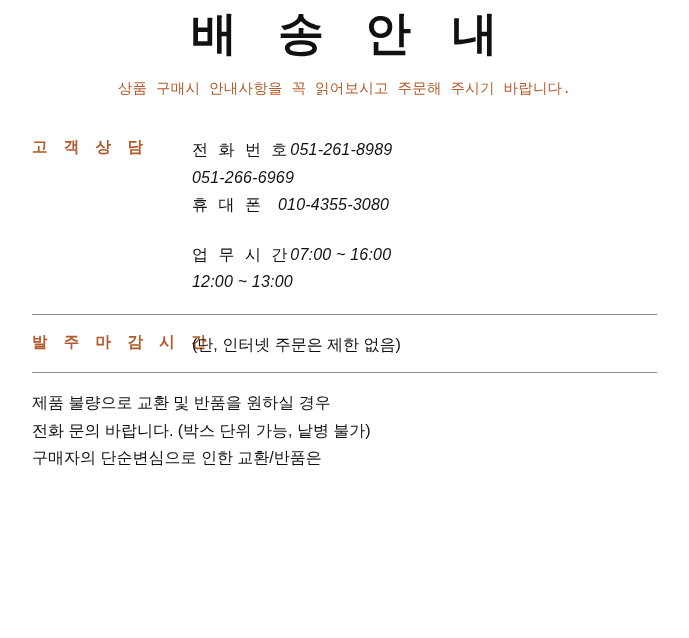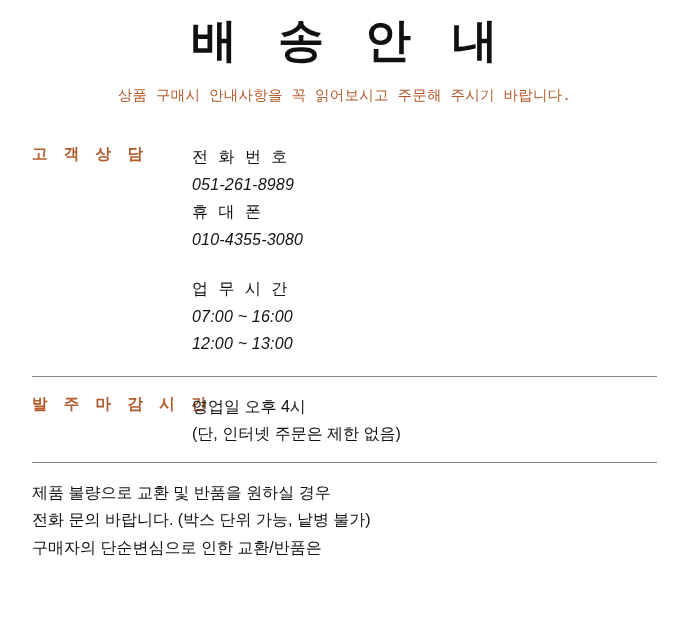--- a/index.html
+++ b/index.html
@@ -19,21 +19,21 @@
     width: 689px;
     height: 638px;
     box-sizing: border-box;
   }
   .title {
     text-align: center;
     font-size: 46px;
     font-weight: bold;
     letter-spacing: 14px;
     color: #111111;
-    padding-top: 13px;
+    padding-top: 6px;
     line-height: 1.2;
     text-indent: 14px;
   }
   .subtitle {
     text-align: center;
     font-size: 14.5px;
     color: #b35a2a;
     margin-top: 18px;
     letter-spacing: 0.2px;
     font-family: Liberation Mono, monospace;
@@ -69,21 +69,20 @@
   .body-col {
     flex: 1 1 auto;
     font-size: 16px;
     color: #111111;
     line-height: 1.72;
   }
   .row {
     display: flex;
     align-items: baseline;
     white-space: nowrap;
-    flex-direction: column;
   }
   .row-key {
     display: inline-block;
     min-width: 86px;
     letter-spacing: 3px;
   }
   .row-val {
     letter-spacing: 0.2px;
     font-style: italic;
   }
@@ -105,20 +104,21 @@
   <div class="content">
 
     <div class="section first">
       <div class="label">고 객 상 담</div>
       <div class="body-col">
         <div class="row">
           <span class="row-key">전 화 번 호</span>
           <span class="row-val">051-261-8989</span>
         </div>
         <div class="row">
+          <span class="row-val">051-266-6969</span>
         </div>
         <div class="row">
           <span class="row-key">휴   대   폰</span>
           <span class="row-val">010-4355-3080</span>
         </div>
         <div class="spacer"></div>
         <div class="row">
           <span class="row-key">업 무 시 간</span>
           <span class="row-val">07:00 ~ 16:00</span>
         </div>
@@ -126,21 +126,20 @@
           <span class="row-val">12:00 ~ 13:00</span>
         </div>
       </div>
     </div>
 
     <div class="divider"></div>
 
     <div class="section">
       <div class="label">발 주 마 감 시 간</div>
       <div class="body-col">
-        <div class="line">영업일 오후 4시</div>
         <div class="line">(단, 인터넷 주문은 제한 없음)</div>
       </div>
     </div>
 
     <div class="divider"></div>
 
     <div class="section">
       <div class="body-col">
         <div class="line">제품 불량으로 교환 및 반품을 원하실 경우</div>
         <div class="line">전화 문의 바랍니다. (박스 단위 가능, 낱병 불가)</div>

